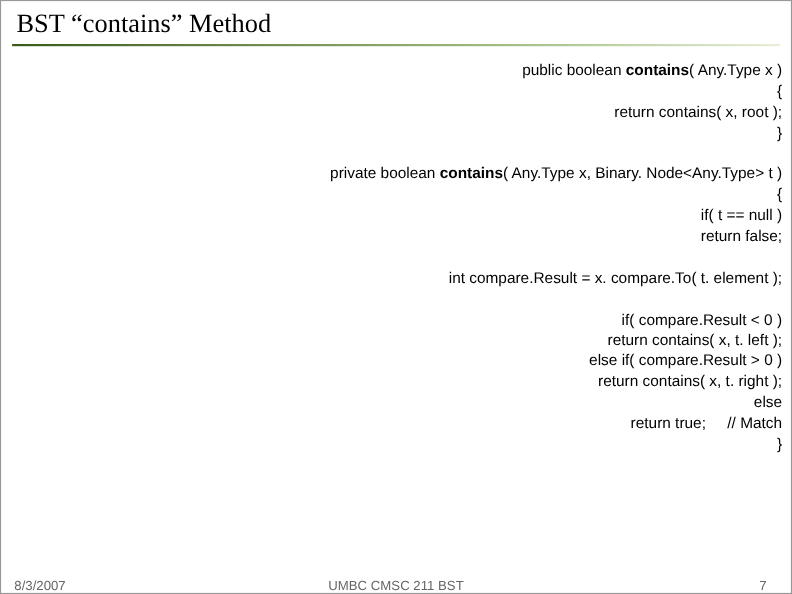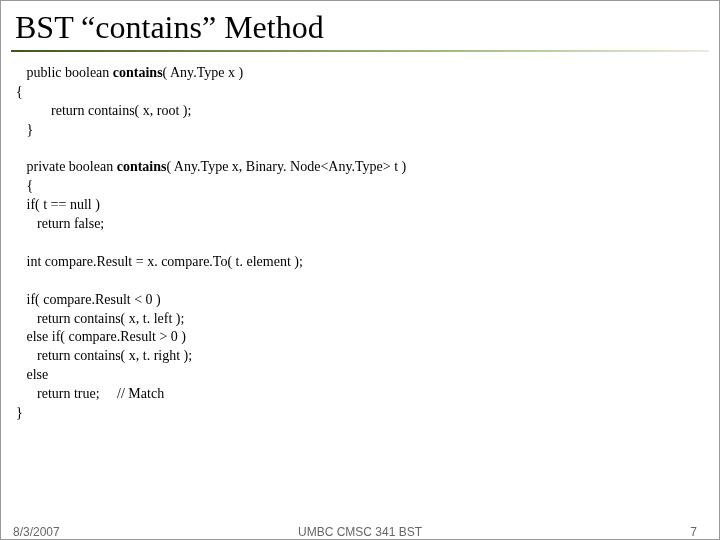--- a/index.html
+++ b/index.html
@@ -13,36 +13,37 @@
     box-sizing: border-box;
   }
   .slide {
     width: 720px;
     height: 540px;
     position: relative;
     border: 1px solid #999;
     box-sizing: border-box;
   }
   .title {
-    font-size: 32px;
+    font-size: 24px;
     padding: 8px 12px 4px 14px;
     color: #000;
   }
   .title-underline {
     height: 2px;
     margin: 0 10px 0 10px;
     background: linear-gradient(to right, #3a5a1a, #9bb87a 60%, #e6eed8);
   }
   .code-area {
-    font-family: Liberation Serif, serif;
+    font-family: Liberation Sans, sans-serif;
     font-size: 14px;
     line-height: 1.35;
     white-space: pre;
     padding: 12px 8px 0 8px;
     color: #000;
+    text-align: right;
   }
   .bold { font-weight: bold; }
   .footer {
     position: absolute;
     bottom: 14px;
     left: 0;
     width: 100%;
     font-size: 12px;
     color: #666;
     font-family: Arial, sans-serif;
@@ -83,16 +84,16 @@
 <span>     if( compare.Result &lt; 0 )</span>
 <span>        return contains( x, t. left );</span>
 <span>     else if( compare.Result &gt; 0 )</span>
 <span>        return contains( x, t. right );</span>
 <span>     else</span>
 <span>        return true;     // Match</span>
 <span>  }</span></div>
 
   <div class="footer">
     <span class="date">8/3/2007</span>
-    <span class="course">UMBC CMSC 341 BST</span>
+    <span class="course">UMBC CMSC 211 BST</span>
     <span class="pagenum">7</span>
   </div>
 </div>
 
 </body></html>

